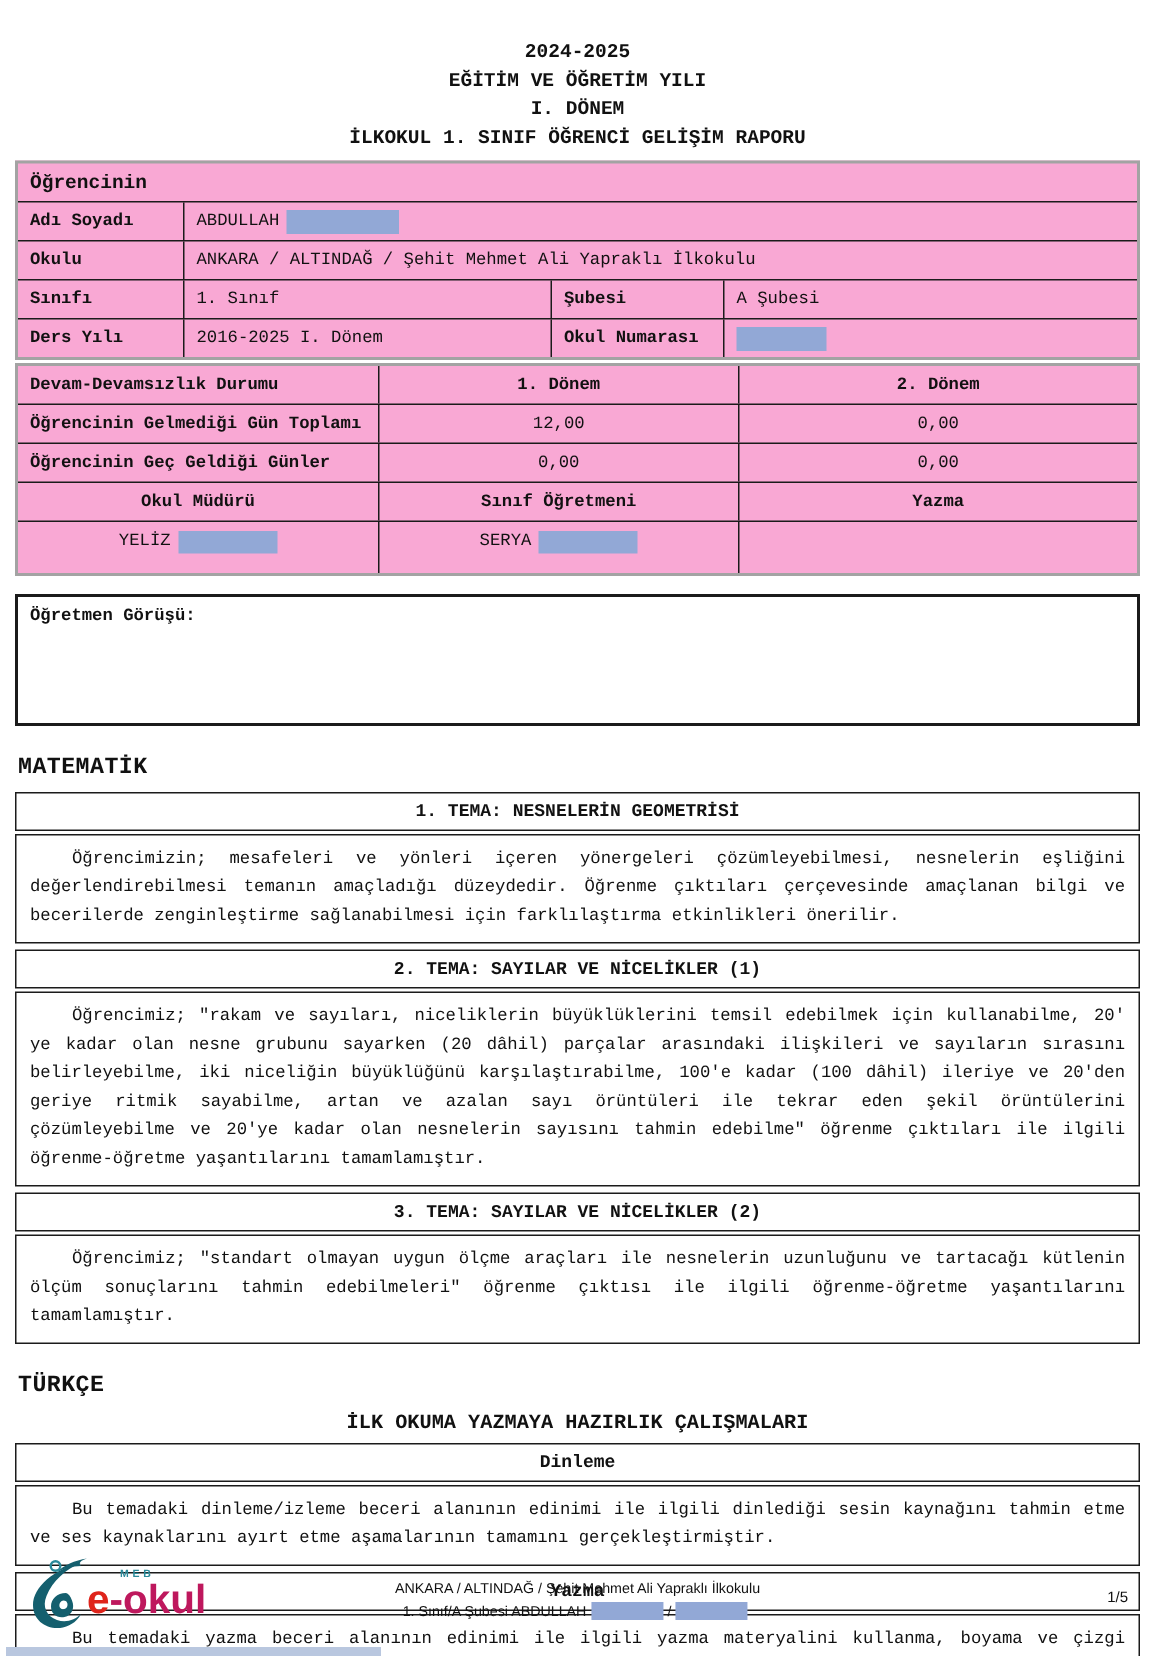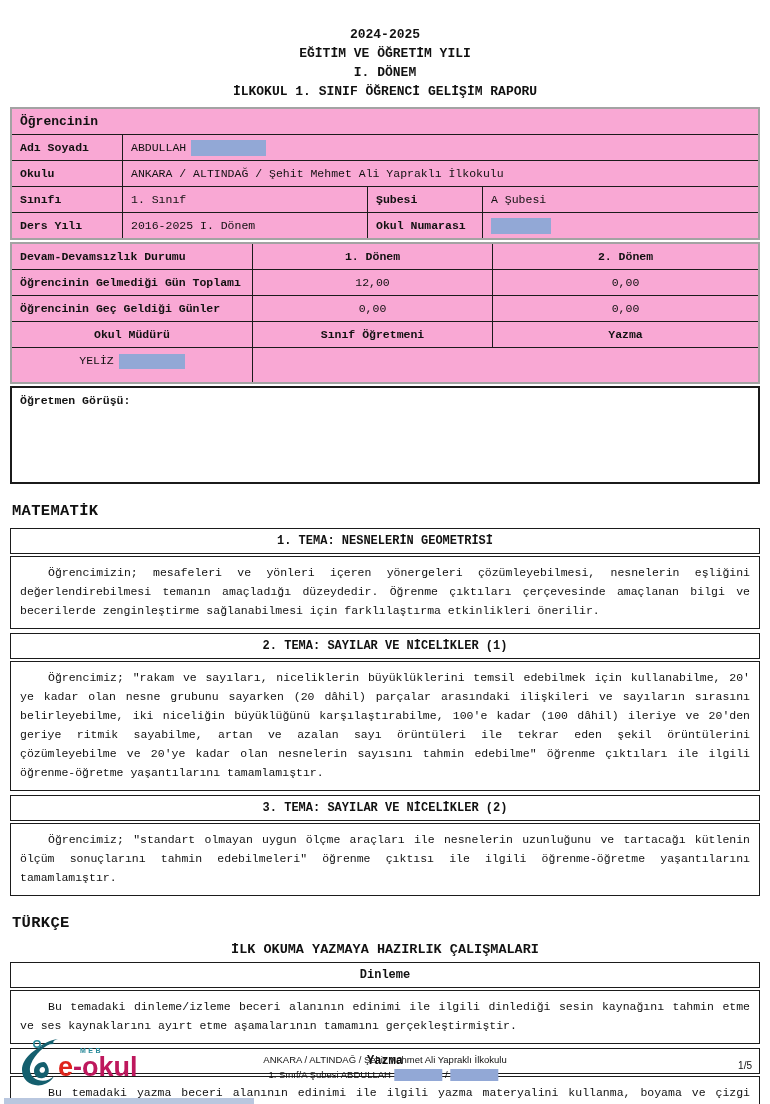--- a/index.html
+++ b/index.html
@@ -27,21 +27,21 @@
 
   .attend-tbl { margin-top:2px; }
   .names-row .cell { align-items:flex-start; padding-top:6px; height:34px; }
 
   .redact { display:inline-block; background:#92a8d6; height:16px; width:75px; margin-left:5px; vertical-align:middle; }
   .redact.small { width:60px; margin-left:0; }
   .redact.name { width:66px; height:15px; }
   .redact.tiny { width:48px; height:12px; margin:0 3px; }
 
   
-  .opinion-box { border:2px solid #1b1b1b; margin-top:2px; height:98px; padding:6px 8px; font-size:11.5px; }
+  .opinion-box { border:2px solid #1b1b1b; margin-top:12px; height:88px; padding:6px 8px; font-size:11.5px; }
 
   
   .subject-title { font-size:15.5px; font-weight:bold; margin:18px 0 8px 2px; letter-spacing:0.3px; }
   .tema-header { border:1.5px solid #1b1b1b; text-align:center; font-weight:bold; font-size:12px; padding:5px 4px; margin-top:4px; }
   .tema-body { border:1.5px solid #1b1b1b; margin-top:2px; padding:6px 9px 8px 9px; font-size:11.5px; line-height:19px; text-align:justify; }
   .tema-body p { text-indent:28px; }
   .sub-title { text-align:center; font-weight:bold; font-size:13.5px; margin:10px 0 5px 0; }
 
   
   .footer { position:absolute; left:0; right:0; bottom:6px; height:62px; }
@@ -118,20 +118,24 @@
       <div class="t-row cols-3">
         <div class="cell lbl center">Okul Müdürü</div>
         <div class="cell lbl center">Sınıf Öğretmeni</div>
         <div class="cell lbl center">Yazma</div>
       </div>
       <div class="t-row cols-3 names-row">
         <div class="cell center">
           <span>YELİZ</span>
           <span class="redact name"></span>
         </div>
+        <div class="cell center">
+          <span>SERYA</span>
+          <span class="redact name"></span>
+        </div>
         <div class="cell center"></div>
       </div>
     </div>
 
     <div class="opinion-box">
       <span class="lbl">Öğretmen Görüşü:</span>
     </div>
 
     <div class="subject-title">MATEMATİK</div>
 

